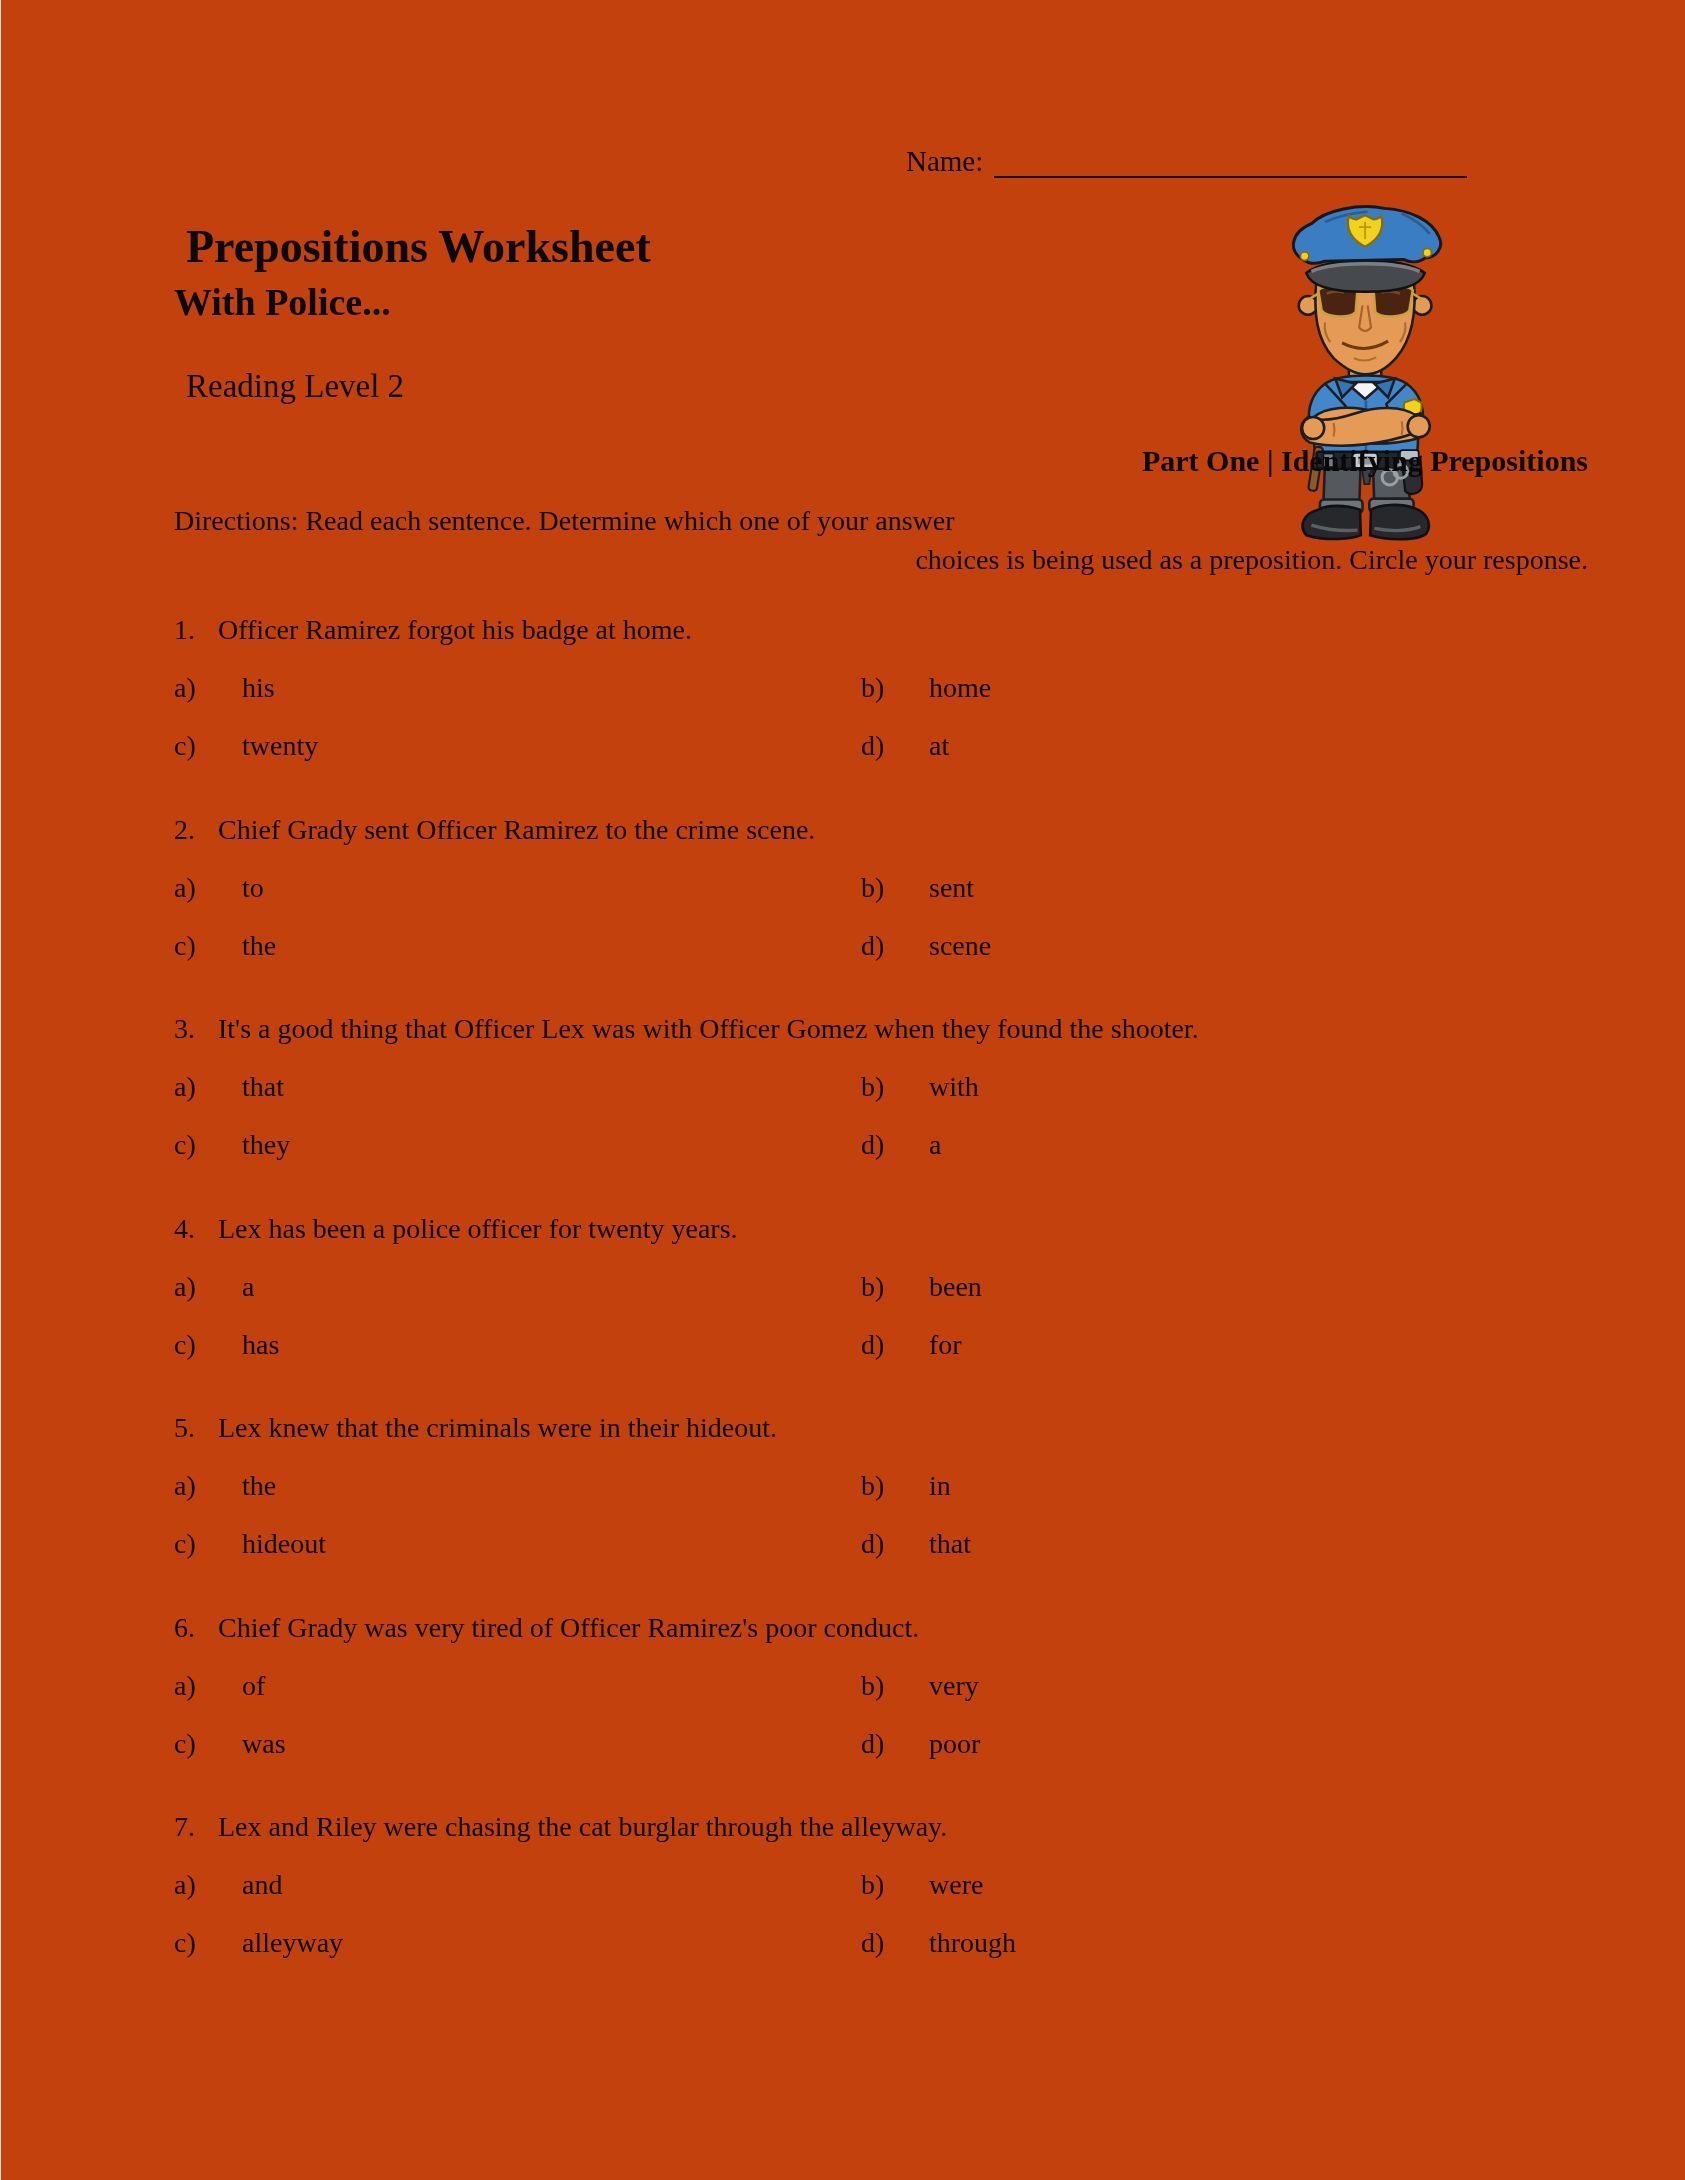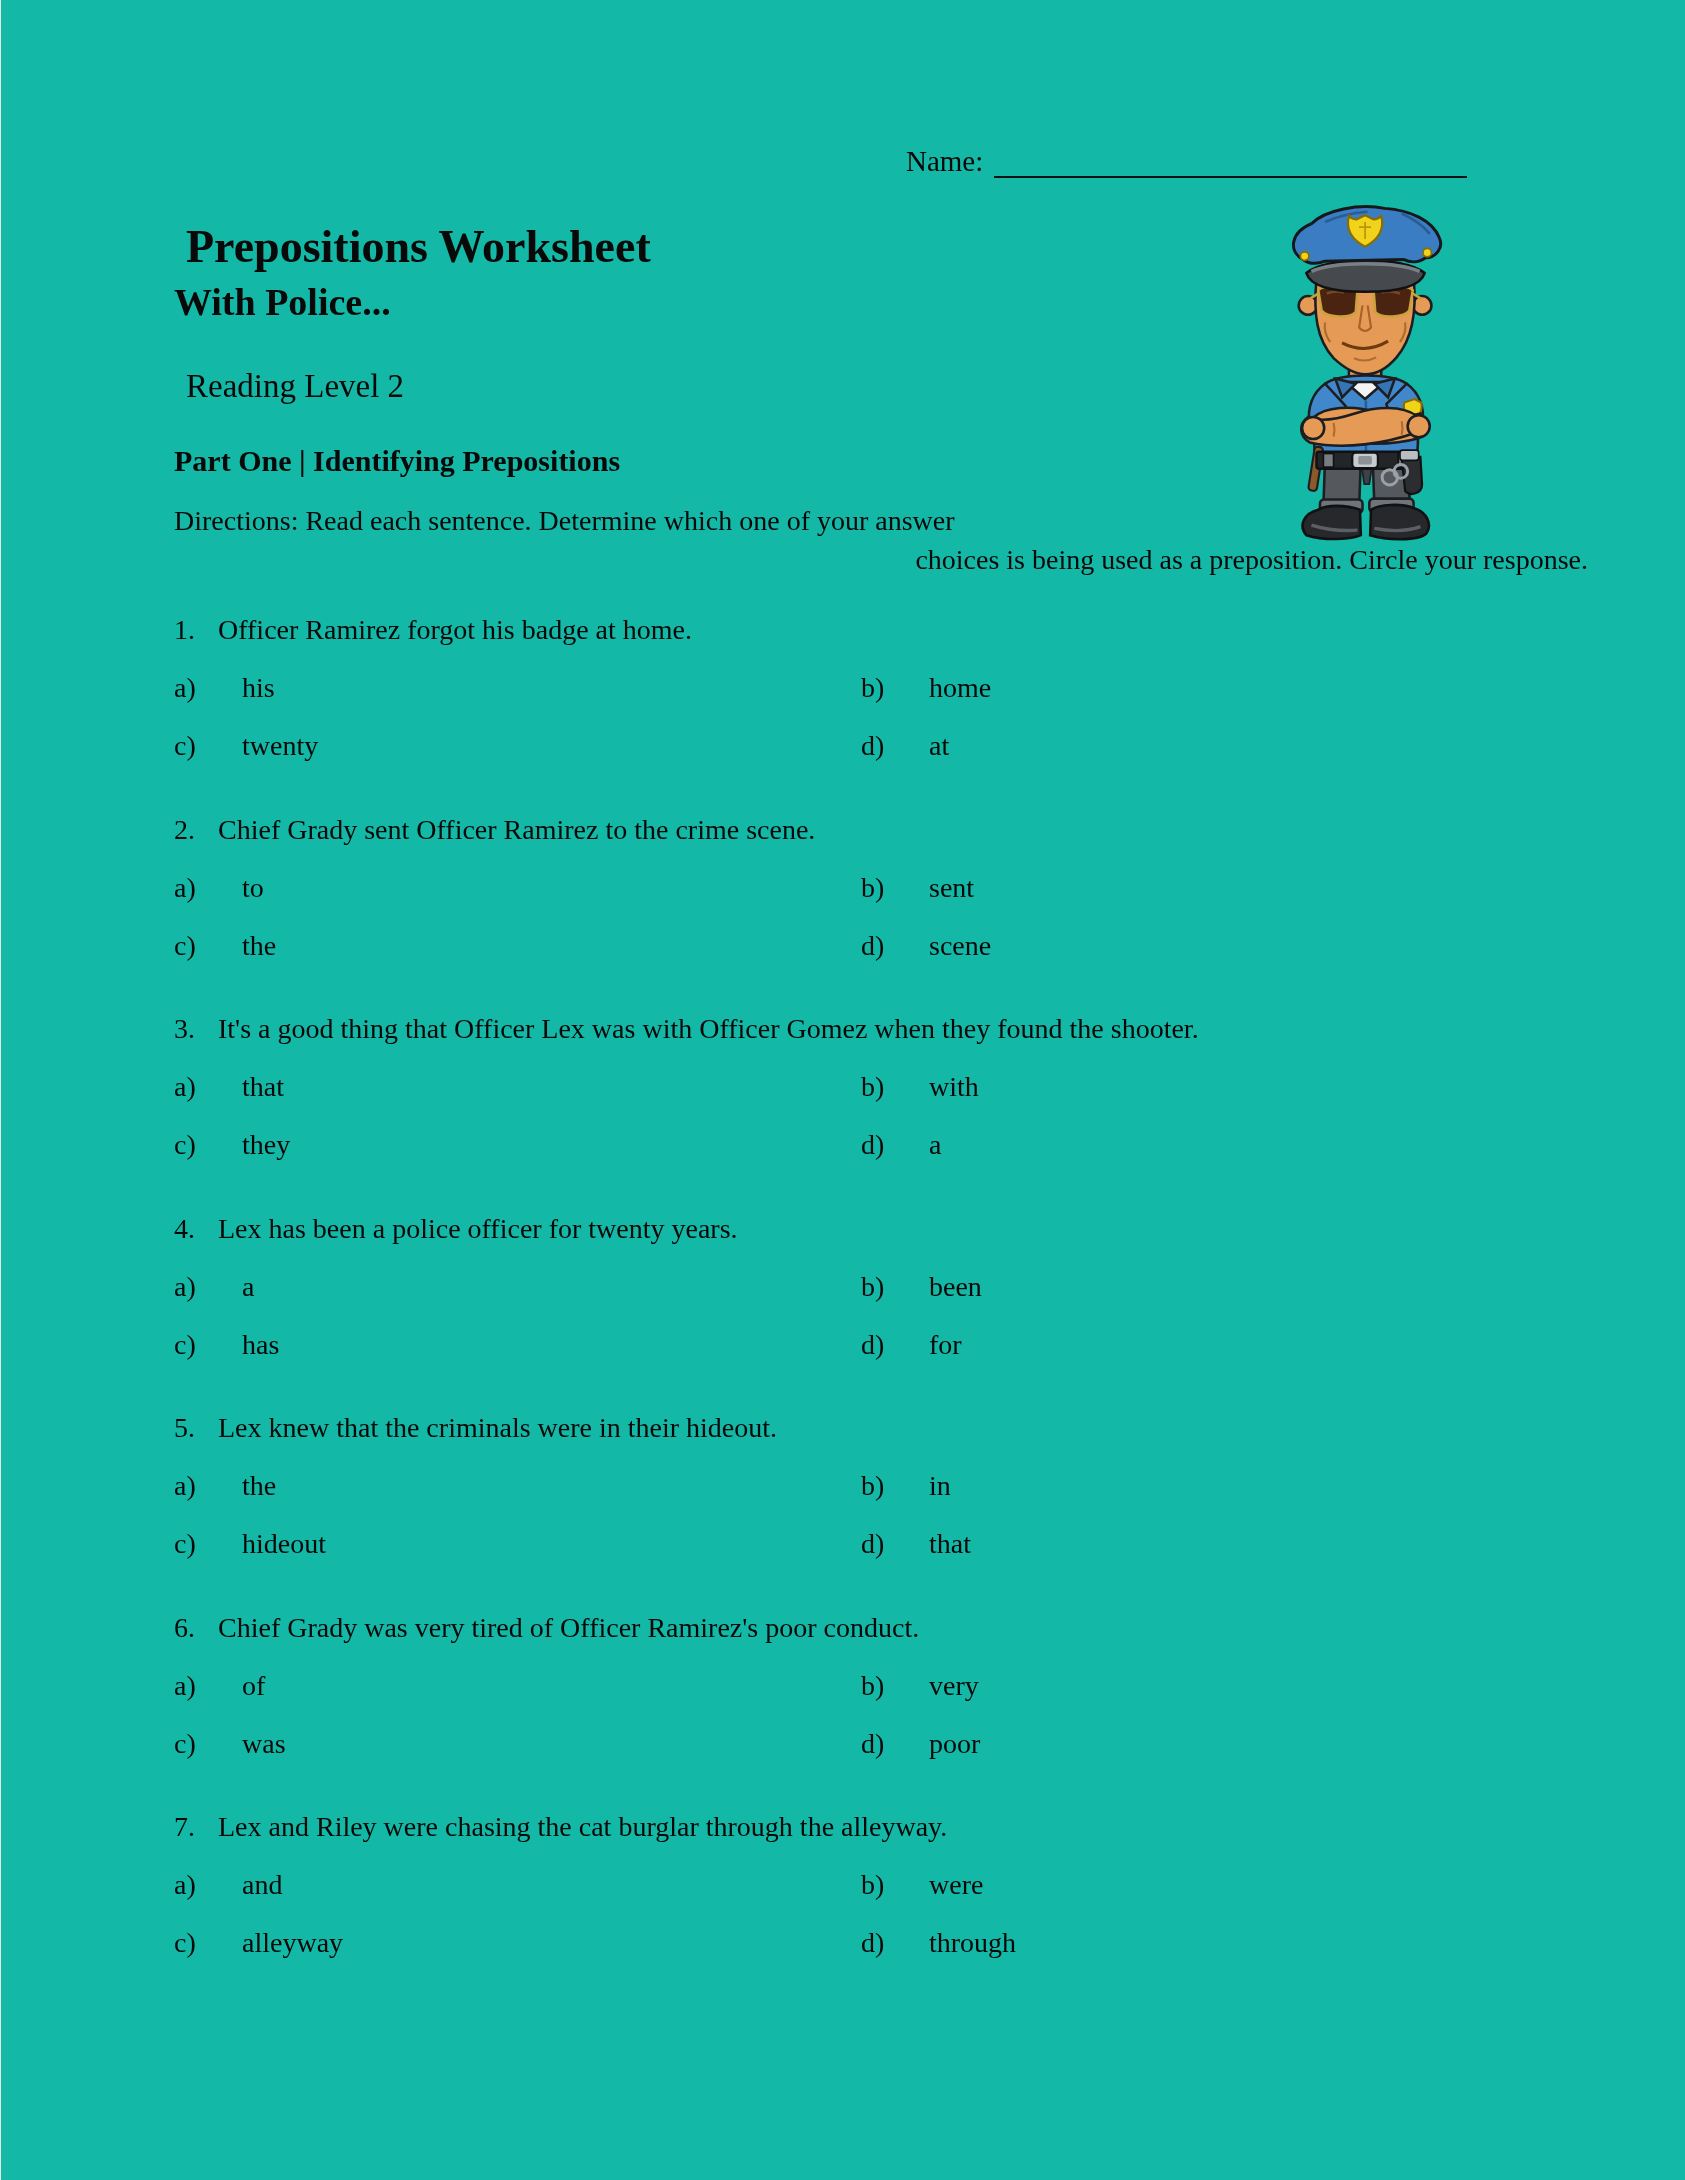--- a/index.html
+++ b/index.html
@@ -1,19 +1,19 @@
 <!DOCTYPE html>
 <html style="font-size:13.6px"><head>
 <meta charset="utf-8">
 <style>
   html,body { margin:0; padding:0; background:#ffffff; }
   .page {
     position:relative;
     width:1686px; height:2181px;
-    background:#14b8a6;
+    background:#c2410c;
     color:#090909;
     font-family:"Liberation Serif","DejaVu Serif",serif;
     overflow:hidden;
     border-left:1.7px solid #e6e6e6;
     border-bottom:1.7px solid #d4d4d4;
     box-sizing:border-box;
   }
 
   
   .name-row {
@@ -29,21 +29,21 @@
   
   .police-wrap { position:absolute; left:1273px; top:203px; width:183px; height:341px; }
   .police-wrap svg { width:100%; height:100%; display:block; }
 
   
   .content { position:absolute; left:173px; top:211px; width:1414px; }
 
   .title    { font-size:46px; font-weight:bold; line-height:1.05; margin:12px; }
   .subtitle { font-size:38px; font-weight:bold; line-height:1.05; margin:8.5px 0 0 0; }
   .reading  { font-size:33px; font-weight:normal; line-height:1.05; margin:46px 0 0 12px; }
-  .part     { font-size:30px; font-weight:bold; line-height:1.05; margin:41px 0 0 0; }
+  .part     { font-size:30px; font-weight:bold; line-height:1.05; margin:41px 0 0 0;text-align:right; }
 
   .directions { font-size:28px; line-height:1.38; margin:25.6px 0 0 0; }
   .directions b { font-weight:normal; }
   .dir-line2 { display:block;text-align:right; }
 
   .questions { margin-top:34px; }
   .question { margin-bottom:49px; }
   .q-sentence { display:flex; font-size:28px; line-height:1.22; margin:0 0 24px 0; }
   .q-num { width:44px; flex:0 0 44px; }
   .option-row { display:flex; font-size:28px; line-height:1.22; margin:0 0 24px 0; }

